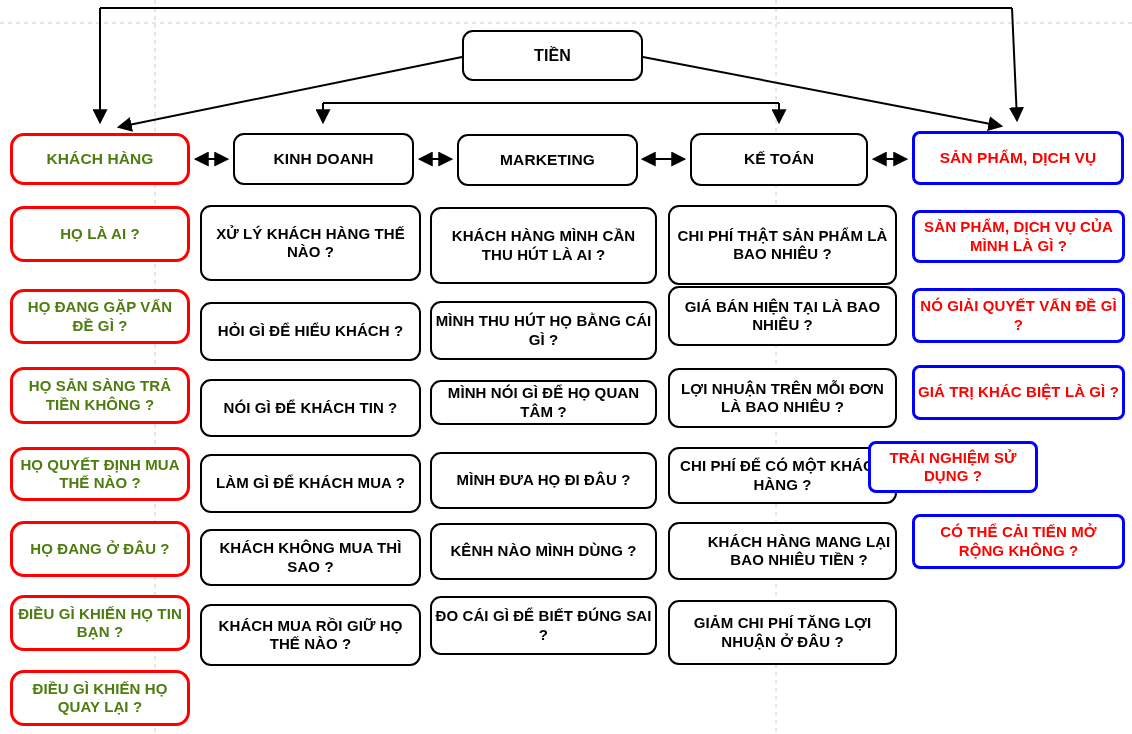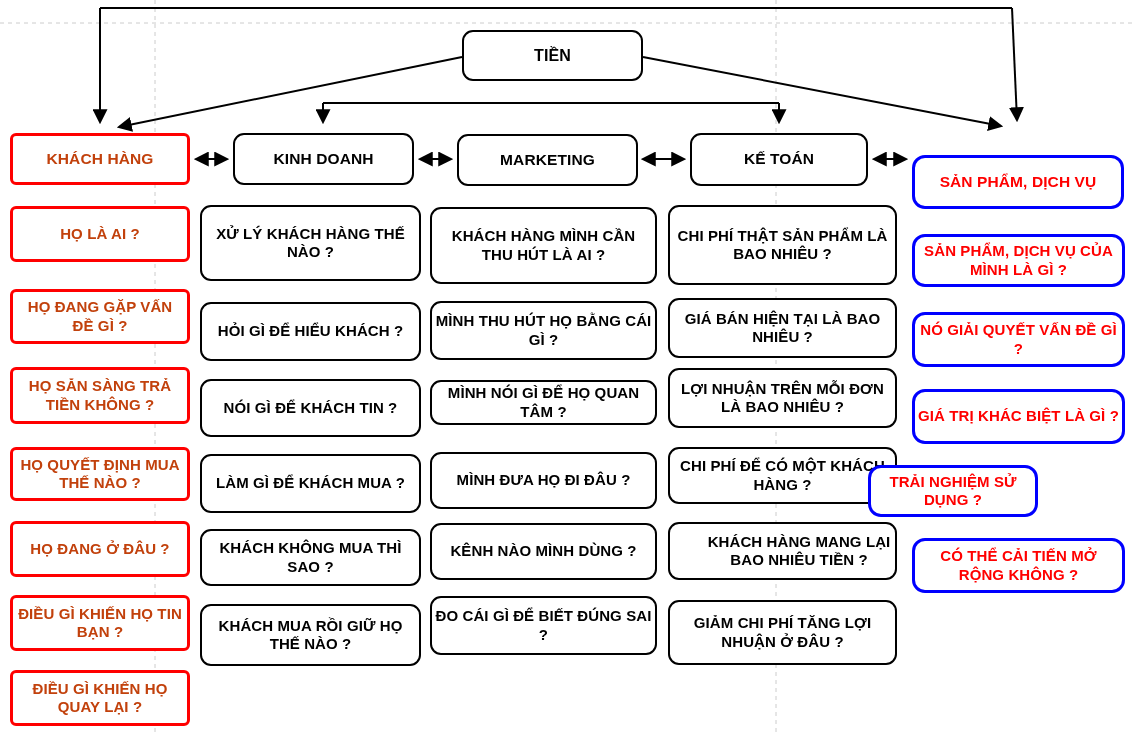--- a/index.html
+++ b/index.html
@@ -10,22 +10,22 @@
   #canvas{position:absolute;inset:0;width:1132px;height:734px;}
   svg.overlay{position:absolute;left:0;top:0;pointer-events:none;}
   .node{
     position:absolute;display:flex;align-items:center;justify-content:center;
     text-align:center;background:#ffffff;border:2px solid #000000;border-radius:11px;
     font-weight:bold;font-size:15px;line-height:1.22;color:#000000;
     padding:2px 3px;box-sizing:border-box;letter-spacing:0.1px;
   }
   .node.root{font-size:16px;}
   .node.hdr{font-size:15.5px;}
-  .node.red-blue{border-color:#ff0000;color:#c2410c;border-width:3px;border-radius:6px;}
-  .node.blue-red{border-color:#0000ff;color:#ff0000;border-width:3px;border-radius:13px;margin-top:24px;}
+  .node.red-blue{border-color:#ff0000;color:#4d7c0f;border-width:3px;border-radius:14px;}
+  .node.blue-red{border-color:#0000ff;color:#ff0000;border-width:3px;border-radius:8px;}
   .node.black{border-color:#000000;color:#000000;}
 </style>
 </head>
 <body>
 
 <div id="canvas">
 
   <svg class="overlay" width="1132" height="734">
     <line x1="0" y1="23" x2="1132" y2="23" stroke="#cccccc" stroke-width="1" stroke-dasharray="4,4"></line>
     <line x1="155" y1="0" x2="155" y2="734" stroke="#cccccc" stroke-width="1" stroke-dasharray="4,4"></line>
@@ -134,21 +134,21 @@
   <div class="node black" style="left:430px;top:523px;width:227px;height:57px;">
     <span>KÊNH NÀO MÌNH DÙNG ?</span>
   </div>
   <div class="node black" style="left:430px;top:596px;width:227px;height:59px;">
     <span>ĐO CÁI GÌ ĐỂ BIẾT ĐÚNG SAI ?</span>
   </div>
 
   <div class="node black" style="left:668px;top:205px;width:229px;height:80px;">
     <span>CHI PHÍ THẬT SẢN PHẨM LÀ BAO NHIÊU ?</span>
   </div>
-  <div class="node black" style="left:668px;top:298px;width:229px;height:60px;">
+  <div class="node black" style="left:668px;top:286px;width:229px;height:60px;">
     <span>GIÁ BÁN HIỆN TẠI LÀ BAO NHIÊU ?</span>
   </div>
   <div class="node black" style="left:668px;top:368px;width:229px;height:60px;">
     <span>LỢI NHUẬN TRÊN MỖI ĐƠN LÀ BAO NHIÊU ?</span>
   </div>
   <div class="node black" style="left:668px;top:447px;width:229px;height:57px;">
     <span>CHI PHÍ ĐỂ CÓ MỘT KHÁCH HÀNG ?</span>
   </div>
   <div class="node black" style="left:668px;top:522px;width:229px;height:58px;padding-left:36px;">
     <span>KHÁCH HÀNG MANG LẠI BAO NHIÊU TIỀN ?</span>

